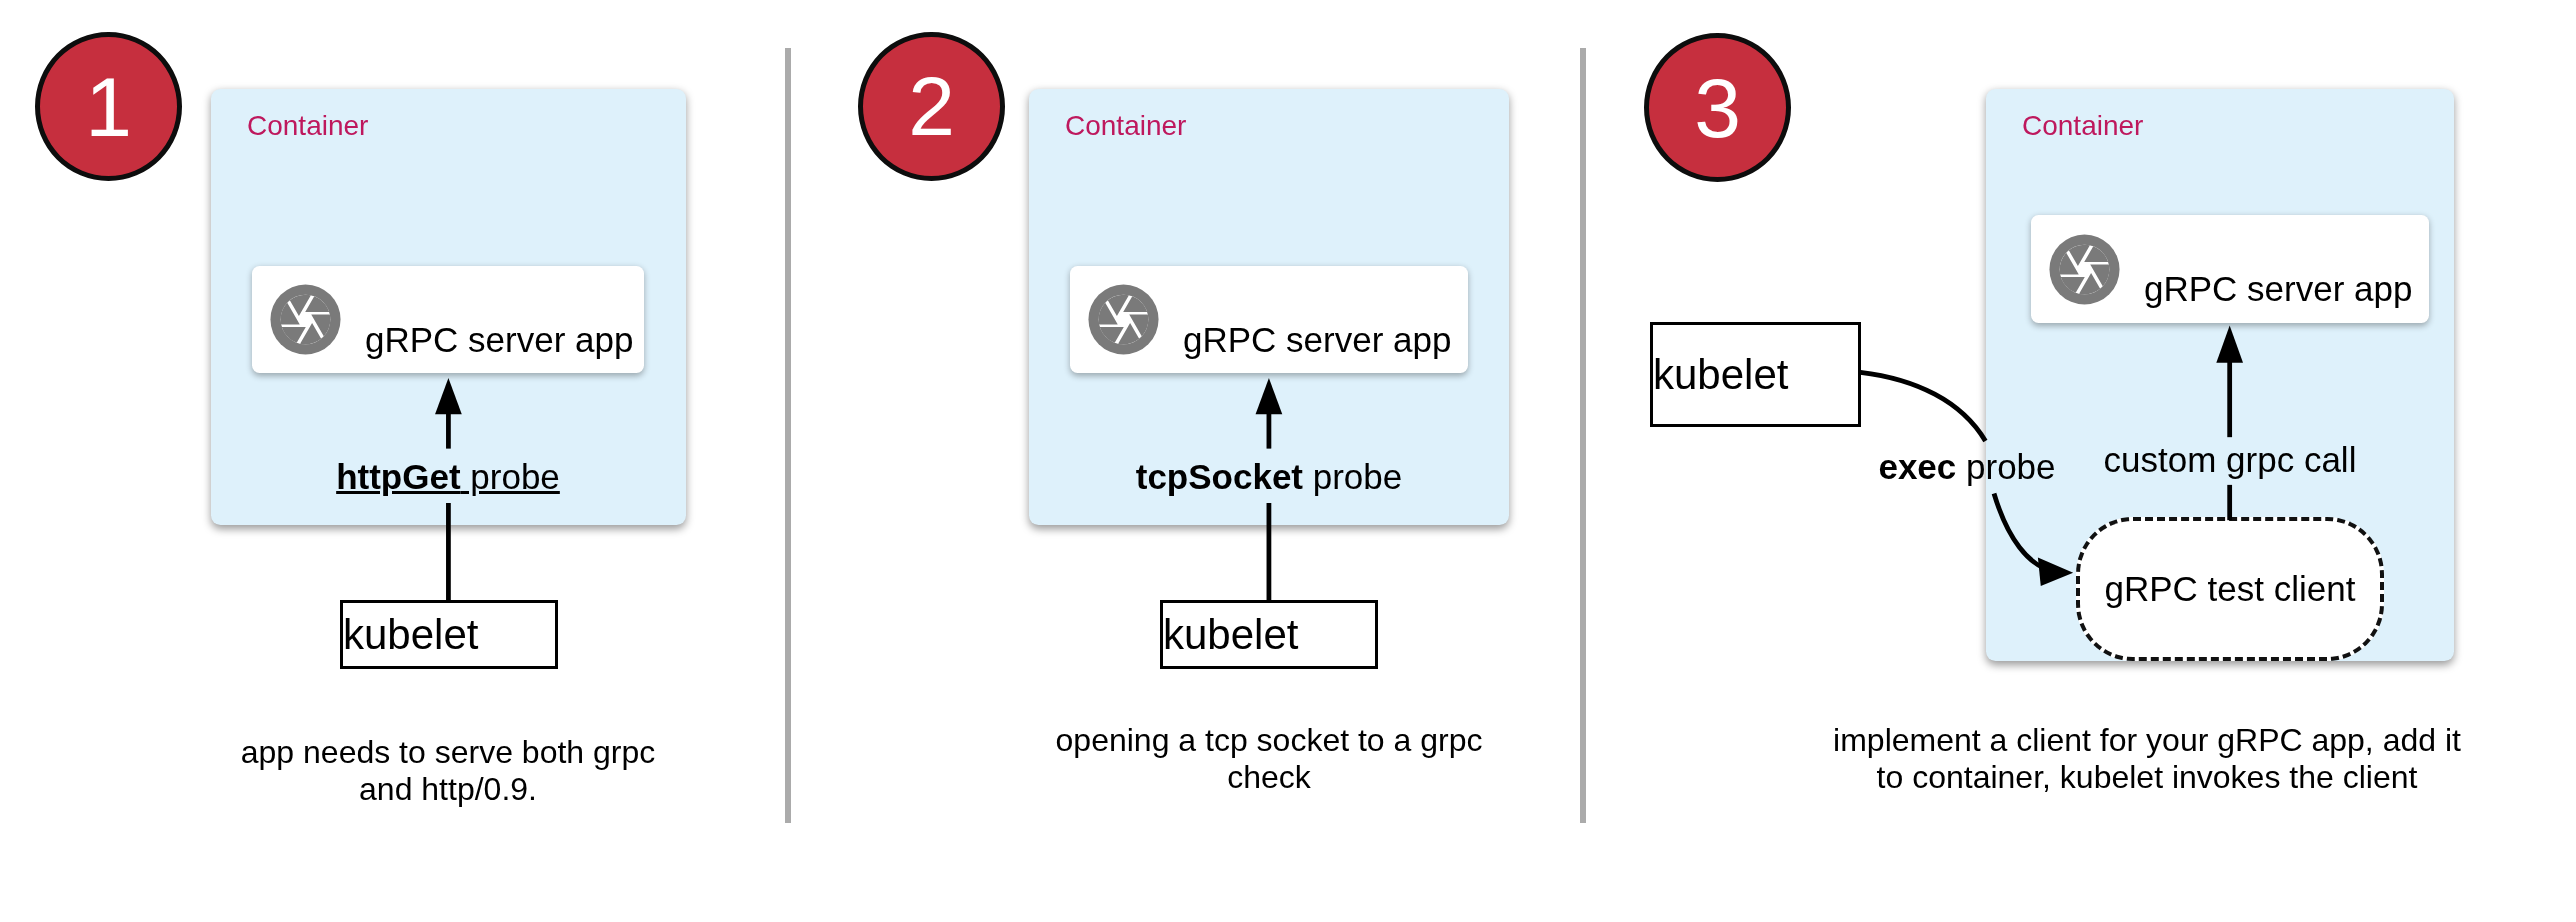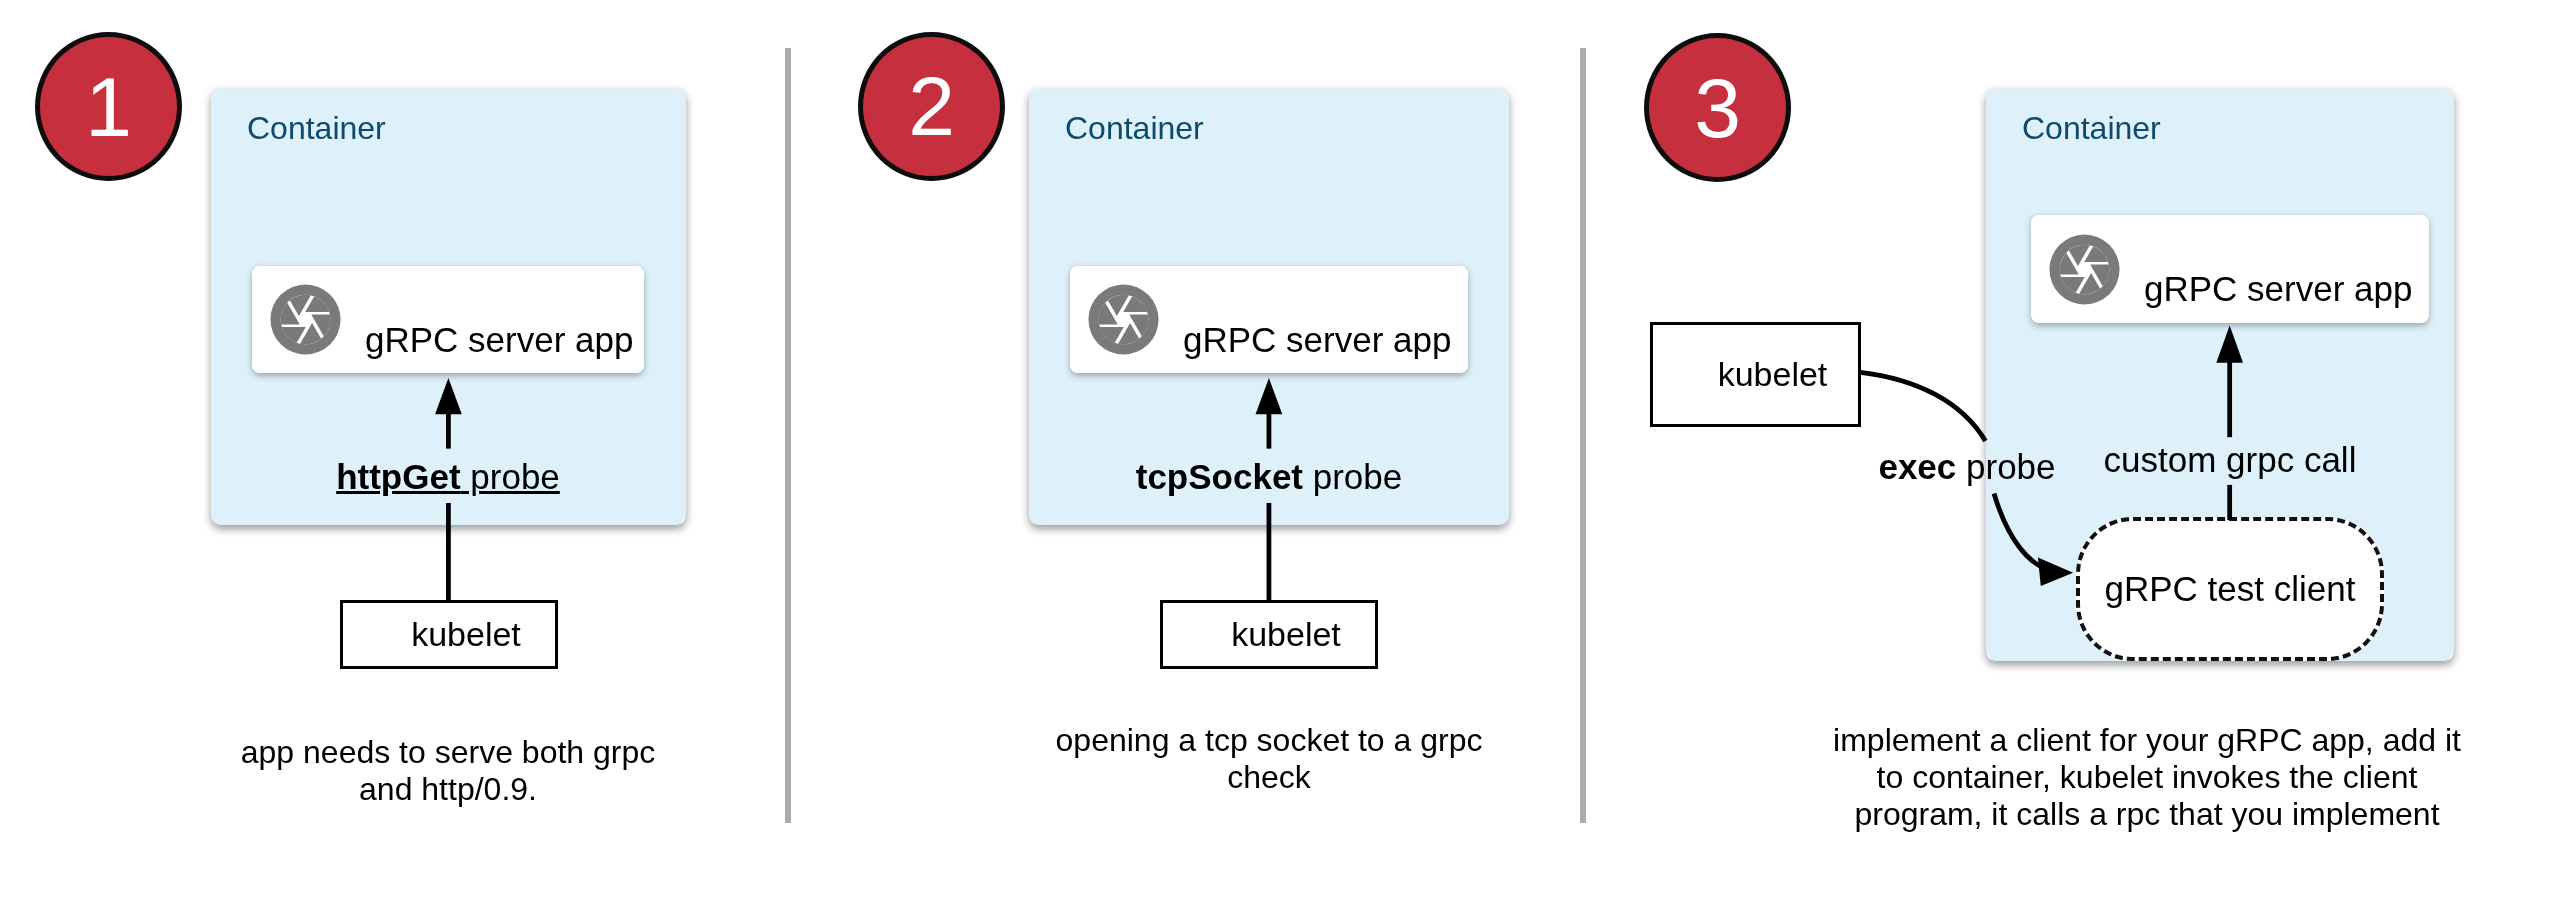--- a/index.html
+++ b/index.html
@@ -21,36 +21,36 @@
   .step-circle{
     position:absolute;width:147px;height:149px;border-radius:50%;
     background:var(--accent-red);border:5.7px solid var(--circle-border);
     box-sizing:border-box;display:flex;align-items:center;justify-content:center;z-index:4;
   }
   .step-circle span{color:#fff;font-size:84px;font-weight:400;line-height:1;}
   .container-box{
     position:absolute;background:var(--container-fill);border-radius:9.5px;
     box-shadow:0 3.8px 8.6px rgba(0,0,0,0.40);z-index:1;
   }
-  .container-label{position:absolute;left:36px;top:21px;font-size:32px;color:#0c4a6e;}
+  .container-label{position:absolute;left:36px;top:21px;font-size:28px;color:#be185d;}
   .server-box{
     position:absolute;background:var(--box-white);border-radius:7.6px;
     box-shadow:0 2.9px 6.7px rgba(0,0,0,0.30);z-index:2;
     display:flex;align-items:center;padding-left:17px;box-sizing:border-box;gap:23px;
   }
   .server-box .aperture{width:73px;height:73px;flex:0 0 auto;}
   .server-label{font-size:35px;margin-top:40px;}
   .probe-label{
     position:absolute;transform:translateX(-50%);z-index:4;
     font-size:35px;line-height:42px;white-space:nowrap;
   }
   .kubelet-box{
     position:absolute;background:var(--box-white);border:3.8px solid #000;
-    box-sizing:border-box;display:flex;align-items:center;justify-content:center;
-    font-size:34px;z-index:2;padding-left:34px;
+    box-sizing:border-box;display:flex;align-items:center;justify-content:flex-start;
+    font-size:42px;z-index:2;
   }
   .caption{
     position:absolute;transform:translateX(-50%);text-align:center;
     font-size:32px;line-height:37px;z-index:2;white-space:nowrap;
   }
   .stadium{
     position:absolute;background:var(--box-white);border:4.8px dashed #111;border-radius:57px;
     box-sizing:border-box;display:flex;align-items:center;justify-content:center;
     font-size:35px;z-index:2;
   }
@@ -179,17 +179,16 @@
     <span>custom grpc call</span>
   </div>
 
   <div class="stadium" style="left:2076px;top:517px;width:308px;height:144px;">
     <span>gRPC test client</span>
   </div>
 
   <div class="caption" style="left:2147px;top:722px;">
     <div>implement a client for your gRPC app, add it</div>
     <div>to container, kubelet invokes the client</div>
-    <div>program, it calls a rpc that you implement</div>
   </div>
 
 </div>
 
 
 </body></html>

